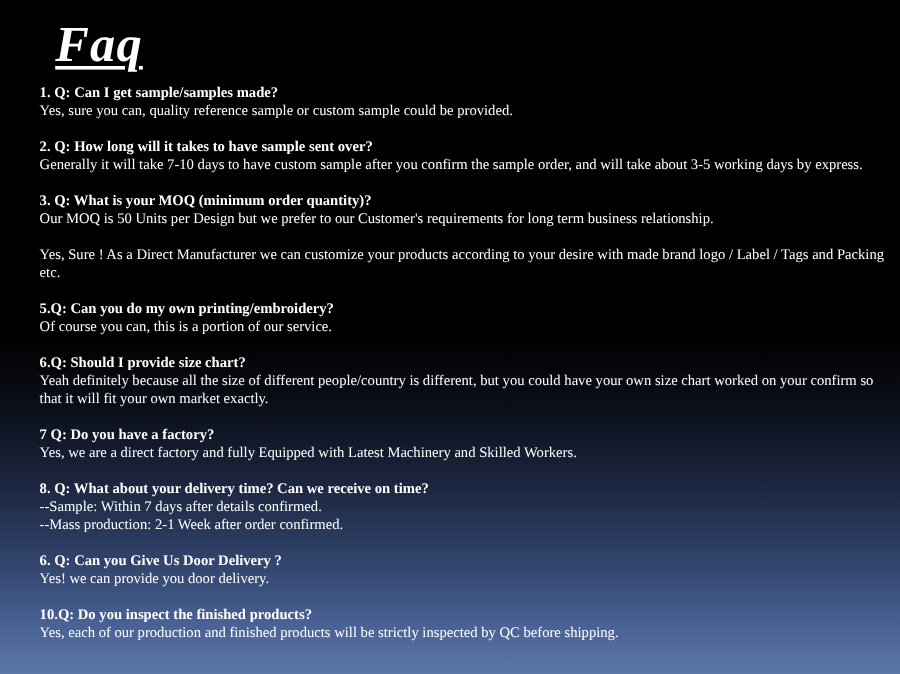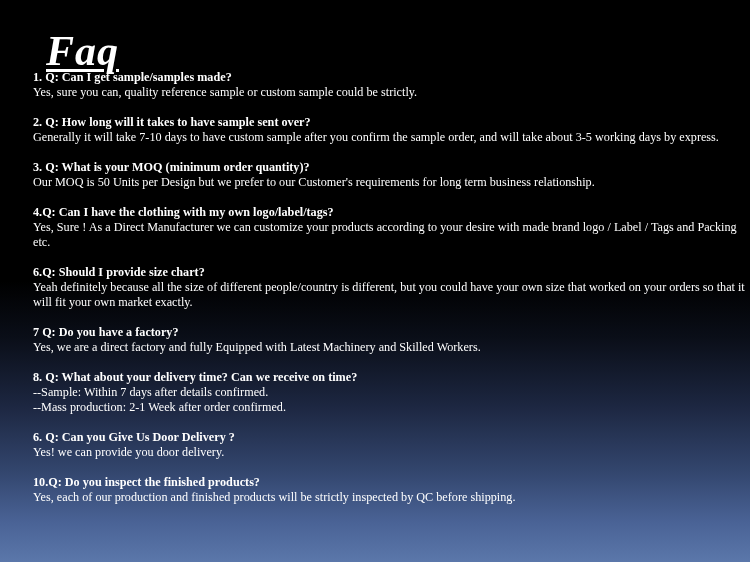--- a/index.html
+++ b/index.html
@@ -4,21 +4,21 @@
   <style>
     html, body { margin: 0; padding: 0; }
     body {
       width: 750px; height: 562px; overflow: hidden;
       background: linear-gradient(to bottom, #000000 0%, #000000 50%, #0a0e18 60%, #1c2640 72%, #33466e 84%, #4a6396 93%, #5b77aa 100%);
       font-family: "Liberation Serif", serif;
       color: #ffffff;
       position: relative;
     }
     .title {
-      position: absolute; left: 46px; top: 27px;
+      position: absolute; left: 46px; top: 14px;
       font-size: 42px; font-weight: bold; font-style: italic;
       text-decoration: underline; text-decoration-thickness: 3px;
       text-underline-offset: 4px;
       letter-spacing: 1px;
       margin: 0;
     }
     .faq {
       position: absolute; left: 33px; top: 70px; width: 712px;
       font-size: 12.2px; line-height: 15px;
     }
@@ -28,37 +28,40 @@
     .item.last { margin-bottom: 4px; }
   </style>
 </head>
 <body>
 
 <h1 class="title">Faq</h1>
 
 <div class="faq">
   <div class="item">
     <div class="q">1. Q: Can I get sample/samples made?</div>
-    <div class="a">Yes, sure you can, quality reference sample or custom sample could be strictly.</div>
+    <div class="a">Yes, sure you can, quality reference sample or custom sample could be provided.</div>
   </div>
   <div class="item">
     <div class="q">2. Q: How long will it takes to have sample sent over?</div>
     <div class="a">Generally it will take 7-10 days to have custom sample after you confirm the sample order, and will take about 3-5 working days by express.</div>
   </div>
   <div class="item">
     <div class="q">3. Q: What is your MOQ (minimum order quantity)?</div>
     <div class="a">Our MOQ is 50 Units per Design but we prefer to our Customer's requirements for long term business relationship.</div>
   </div>
   <div class="item">
-    <div class="q">4.Q: Can I have the clothing with my own logo/label/tags?</div>
     <div class="a">Yes, Sure ! As a Direct Manufacturer we can customize your products according to your desire with made brand logo / Label / Tags and Packing etc.</div>
   </div>
   <div class="item">
+    <div class="q">5.Q: Can you do my own printing/embroidery?</div>
+    <div class="a">Of course you can, this is a portion of our service.</div>
+  </div>
+  <div class="item">
     <div class="q">6.Q: Should I provide size chart?</div>
-    <div class="a">Yeah definitely because all the size of different people/country is different, but you could have your own size that worked on your orders so that it will fit your own market exactly.</div>
+    <div class="a">Yeah definitely because all the size of different people/country is different, but you could have your own size chart worked on your confirm so that it will fit your own market exactly.</div>
   </div>
   <div class="item">
     <div class="q">7 Q: Do you have a factory?</div>
     <div class="a">Yes, we are a direct factory and fully Equipped with Latest Machinery and Skilled Workers.</div>
   </div>
   <div class="item">
     <div class="q">8. Q: What about your delivery time? Can we receive on time?</div>
     <div class="a">--Sample: Within 7 days after details confirmed.</div>
     <div class="a">--Mass production: 2-1 Week after order confirmed.</div>
   </div>

